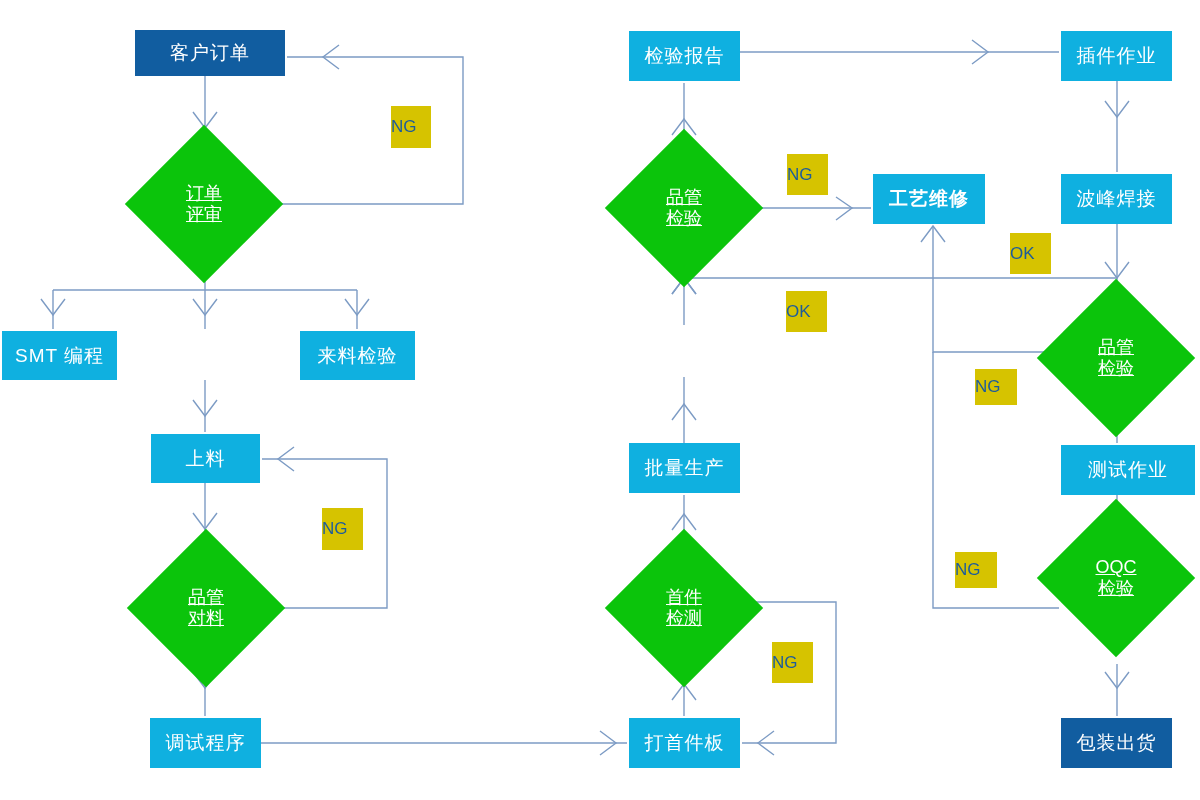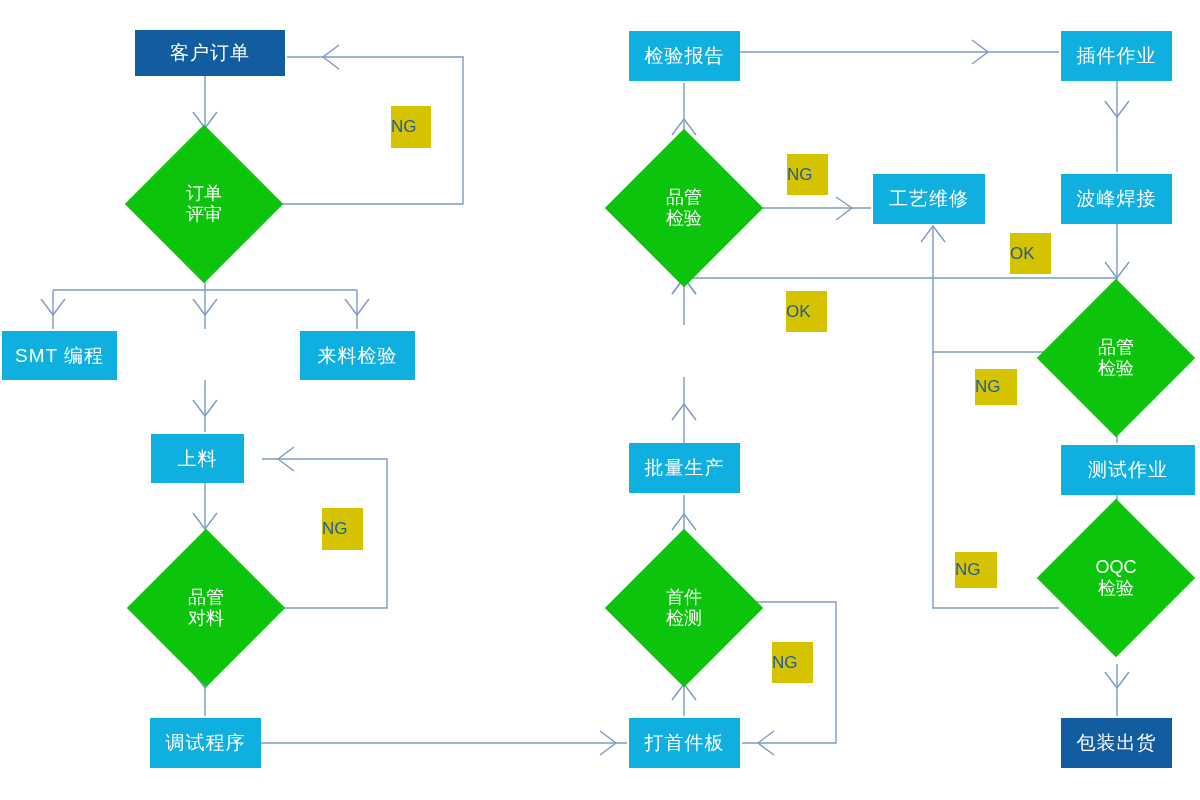--- a/index.html
+++ b/index.html
@@ -3,21 +3,21 @@
 <meta charset="utf-8">
 <style>
   html,body{margin:0;padding:0;background:#ffffff;}
   body{font-family:"Liberation Sans","DejaVu Sans",sans-serif;}
   #canvas{position:relative;width:1200px;height:800px;background:#fff;overflow:hidden;}
   .node{position:absolute;display:flex;align-items:center;justify-content:center;text-align:center;color:#ffffff;box-sizing:border-box;}
   .node.process{background:#0FB0E0;font-size:19px;letter-spacing:1px;}
   .node.terminal{background:#115DA0;font-size:19px;letter-spacing:1px;}
   .node.decision{background:transparent;font-size:18px;line-height:1.15;}
   .node.decision .dia{position:absolute;left:0;top:0;width:100%;height:100%;background:#0BC40B;transform:rotate(45deg);}
-  .node.decision .dlabel{position:relative;z-index:2;white-space:pre-line;}
+  .node.decision .dlabel{position:relative;z-index:2;white-space:pre-line;text-decoration:underline;}
   .badge{position:absolute;background:#D6C300;color:#1D5C9B;display:flex;align-items:center;font-size:17px;font-weight:400;}
   svg.links{position:absolute;left:0;top:0;width:1200px;height:800px;pointer-events:none;}
   svg.links path,svg.links line{fill:none;stroke:#7C9BC4;stroke-width:1.4;}
   svg.links .head{fill:none;stroke:#7C9BC4;stroke-width:1.4;}
 </style>
 </head>
 <body>
 
 <div id="canvas">
 
@@ -113,21 +113,21 @@
 
   <div class="node process" style="left:2px;top:331px;width:115px;height:49px;">
     <span>SMT 编程</span>
   </div>
 
 
   <div class="node process" style="left:300px;top:331px;width:115px;height:49px;">
     <span>来料检验</span>
   </div>
 
-  <div class="node process" style="left:151px;top:434px;width:93px;height:49px;">
+  <div class="node process" style="left:151px;top:434px;width:109px;height:49px;">
     <span>上料</span>
   </div>
 
   <div class="node decision" style="left:150px;top:552px;width:112px;height:112px;">
     <div class="dia"></div>
     <span class="dlabel">品管
 对料</span>
   </div>
 
   <div class="node process" style="left:150px;top:718px;width:111px;height:50px;">
@@ -152,21 +152,21 @@
   <div class="node decision" style="left:628px;top:152px;width:112px;height:112px;">
     <div class="dia"></div>
     <span class="dlabel">品管
 检验</span>
   </div>
 
   <div class="node process" style="left:629px;top:31px;width:111px;height:50px;">
     <span>检验报告</span>
   </div>
 
-  <div class="node process" style="left:873px;top:174px;width:112px;height:50px;">
+  <div class="node process" style="left:873px;top:174px;width:112px;height:50px;font-weight:bold;">
     <span>工艺维修</span>
   </div>
 
   <div class="node process" style="left:1061px;top:31px;width:111px;height:50px;">
     <span>插件作业</span>
   </div>
 
   <div class="node process" style="left:1061px;top:174px;width:111px;height:50px;">
     <span>波峰焊接</span>
   </div>

